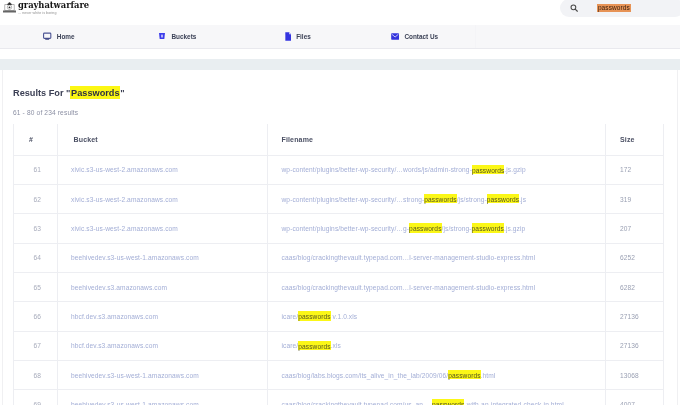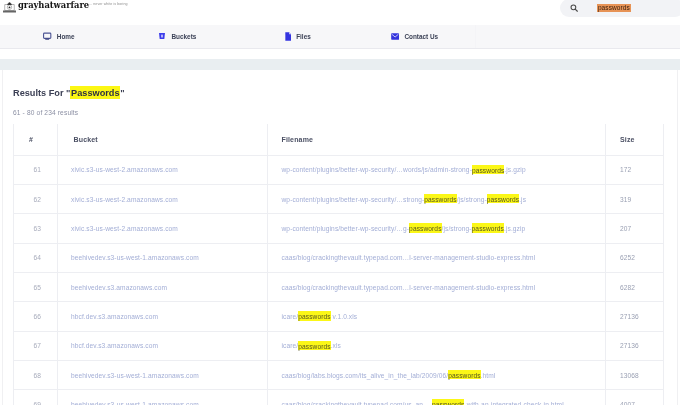--- a/index.html
+++ b/index.html
@@ -7,21 +7,21 @@
   
   html{filter:opacity(0.9999);}
   body{width:680px;height:405px;overflow:hidden;background:#ffffff;
        font-family:"Liberation Sans","DejaVu Sans",sans-serif;
        -webkit-font-smoothing:antialiased;text-rendering:optimizeLegibility;}
 
   
   .topbar{height:24.5px;position:relative;background:#fff;}
   .logo{position:absolute;left:3px;top:0px;display:flex;align-items:flex-start;}
   .logo-mark{width:13px;height:13px;margin-right:2px;margin-top:1px;}
-  .logo-words{display:flex;flex-direction:row;padding-top:1px;}
+  .logo-words{display:flex;flex-direction:column;padding-top:1px;}
   .logo-text{font-family:"DejaVu Serif","Liberation Serif",serif;font-weight:bold;
              font-size:8.4px;line-height:8.5px;color:#151515;letter-spacing:-0.05px;}
   .logo-tag{font-size:3.6px;color:#909090;line-height:4px;margin-top:1.2px;letter-spacing:.06px;
             font-family:"Liberation Sans",sans-serif;white-space:nowrap;}
 
   .searchwrap{position:absolute;left:560px;top:-1px;width:124px;height:17.5px;
               background:#f2f3f6;border-radius:9px;display:flex;align-items:center;}
   .search-ico{width:8.8px;height:8.8px;margin-left:10.3px;flex:0 0 auto;margin-top:1px;}
   .search-val{margin-left:17.8px;font-size:6.5px;color:#3a2010;background:#e79356;
               padding:1px 1px 1.4px 1px;line-height:6px;margin-top:1px;letter-spacing:.1px;}

